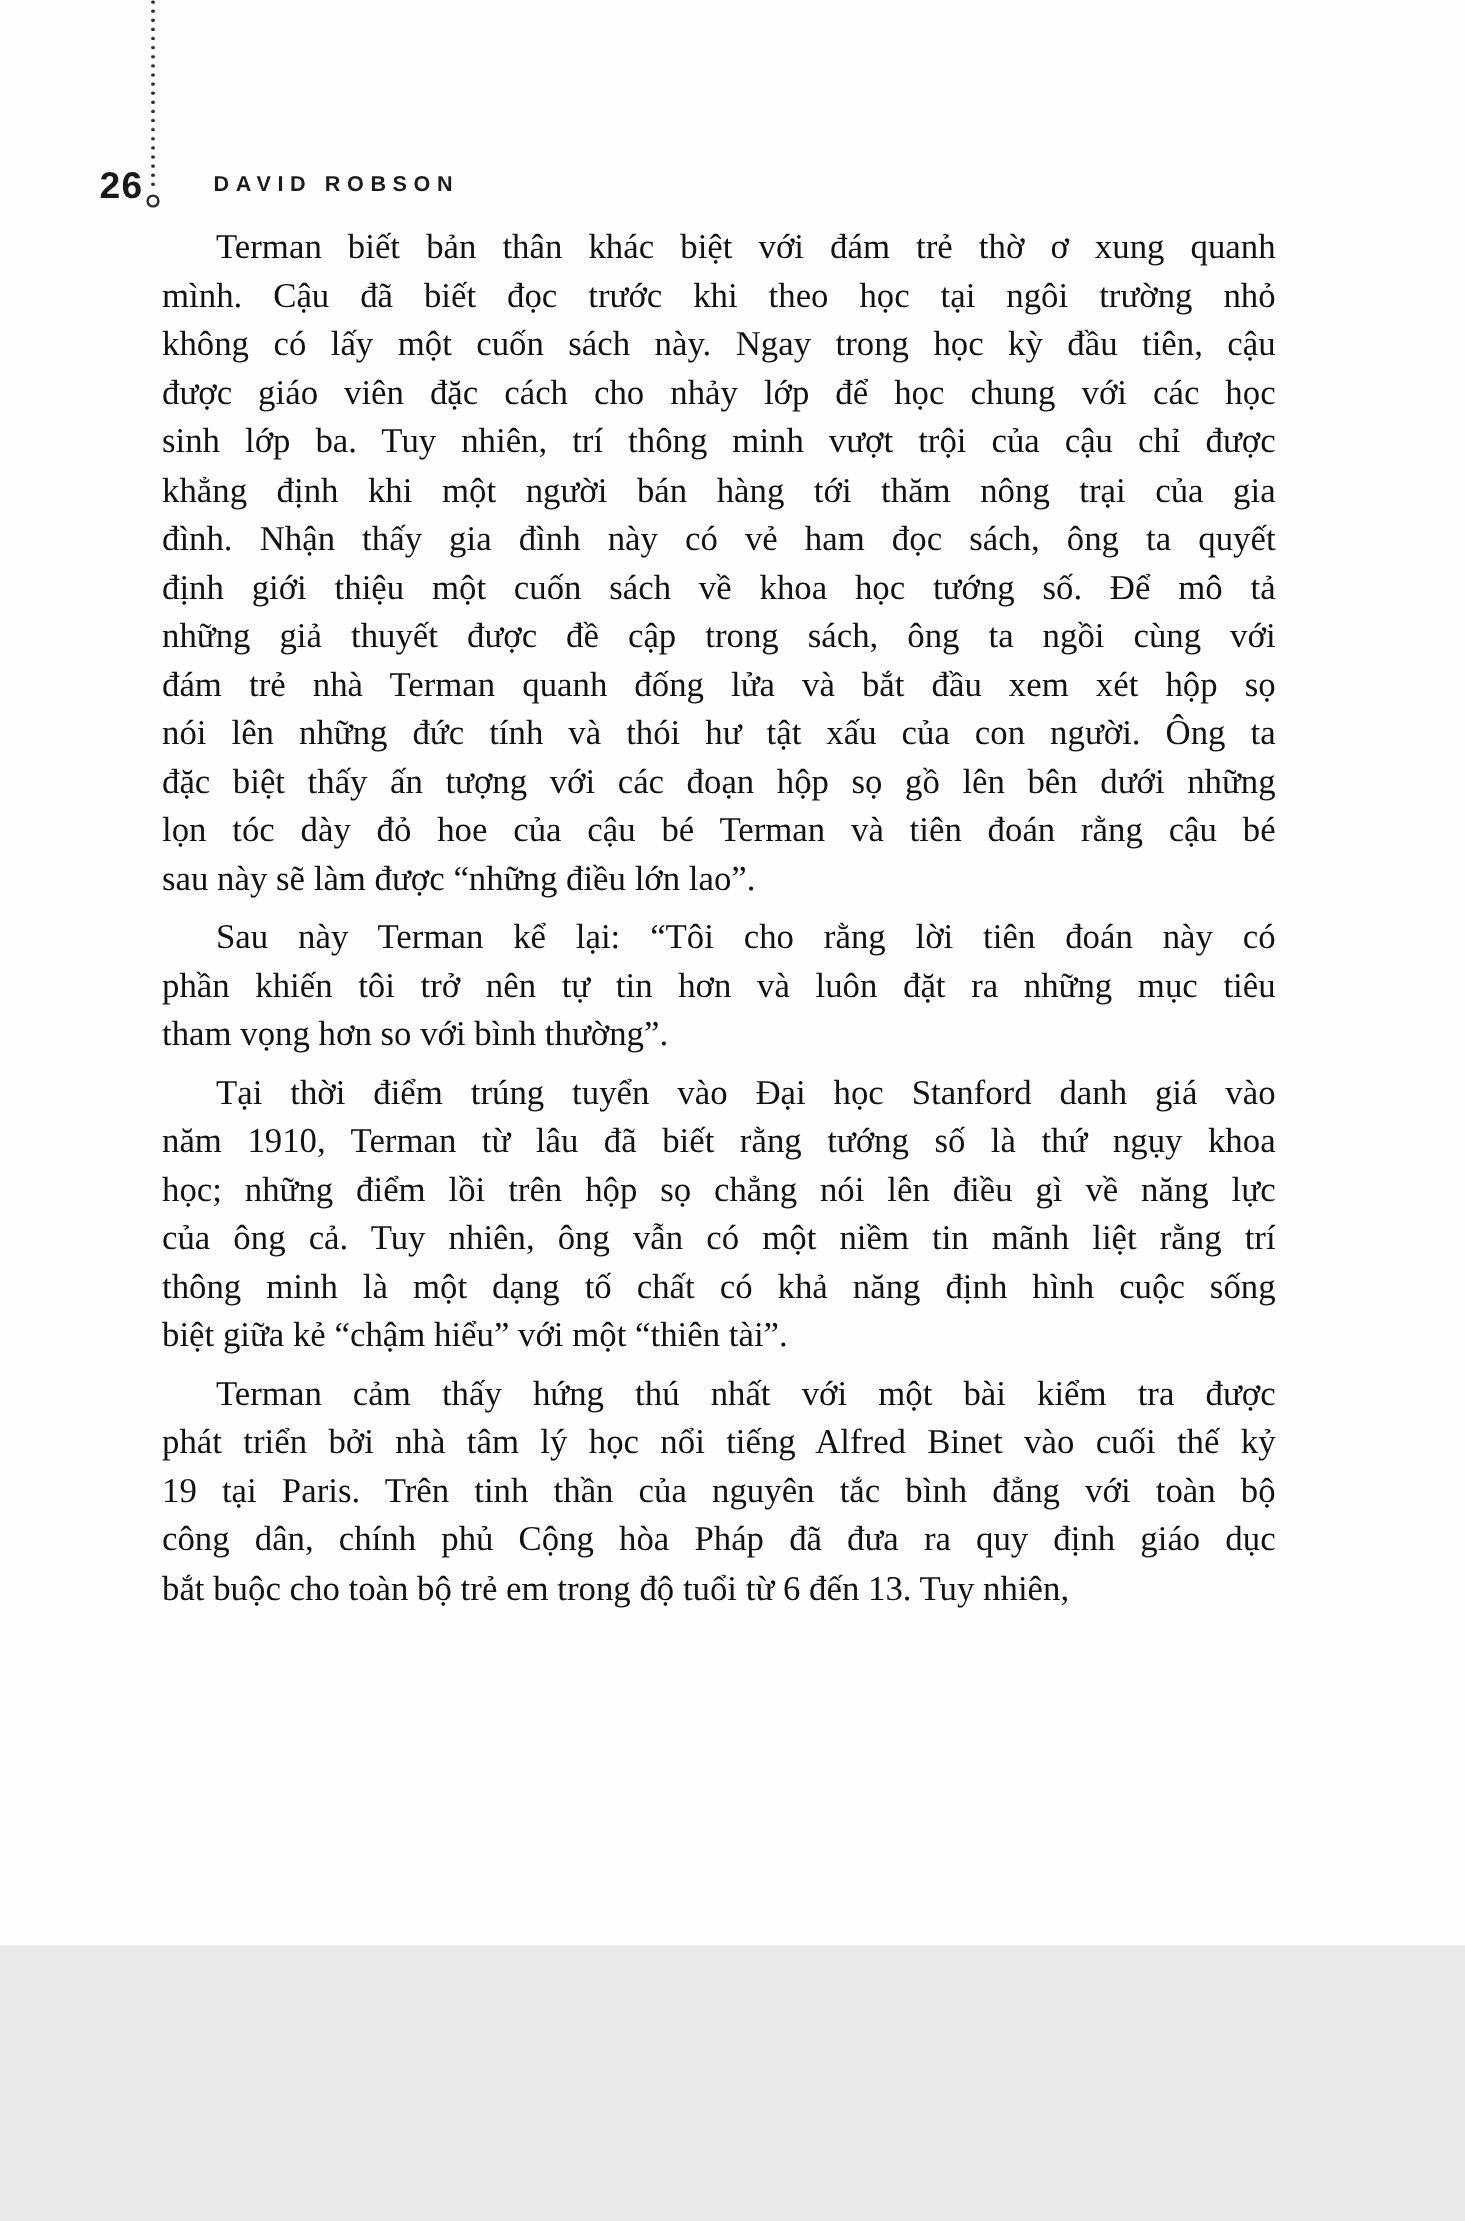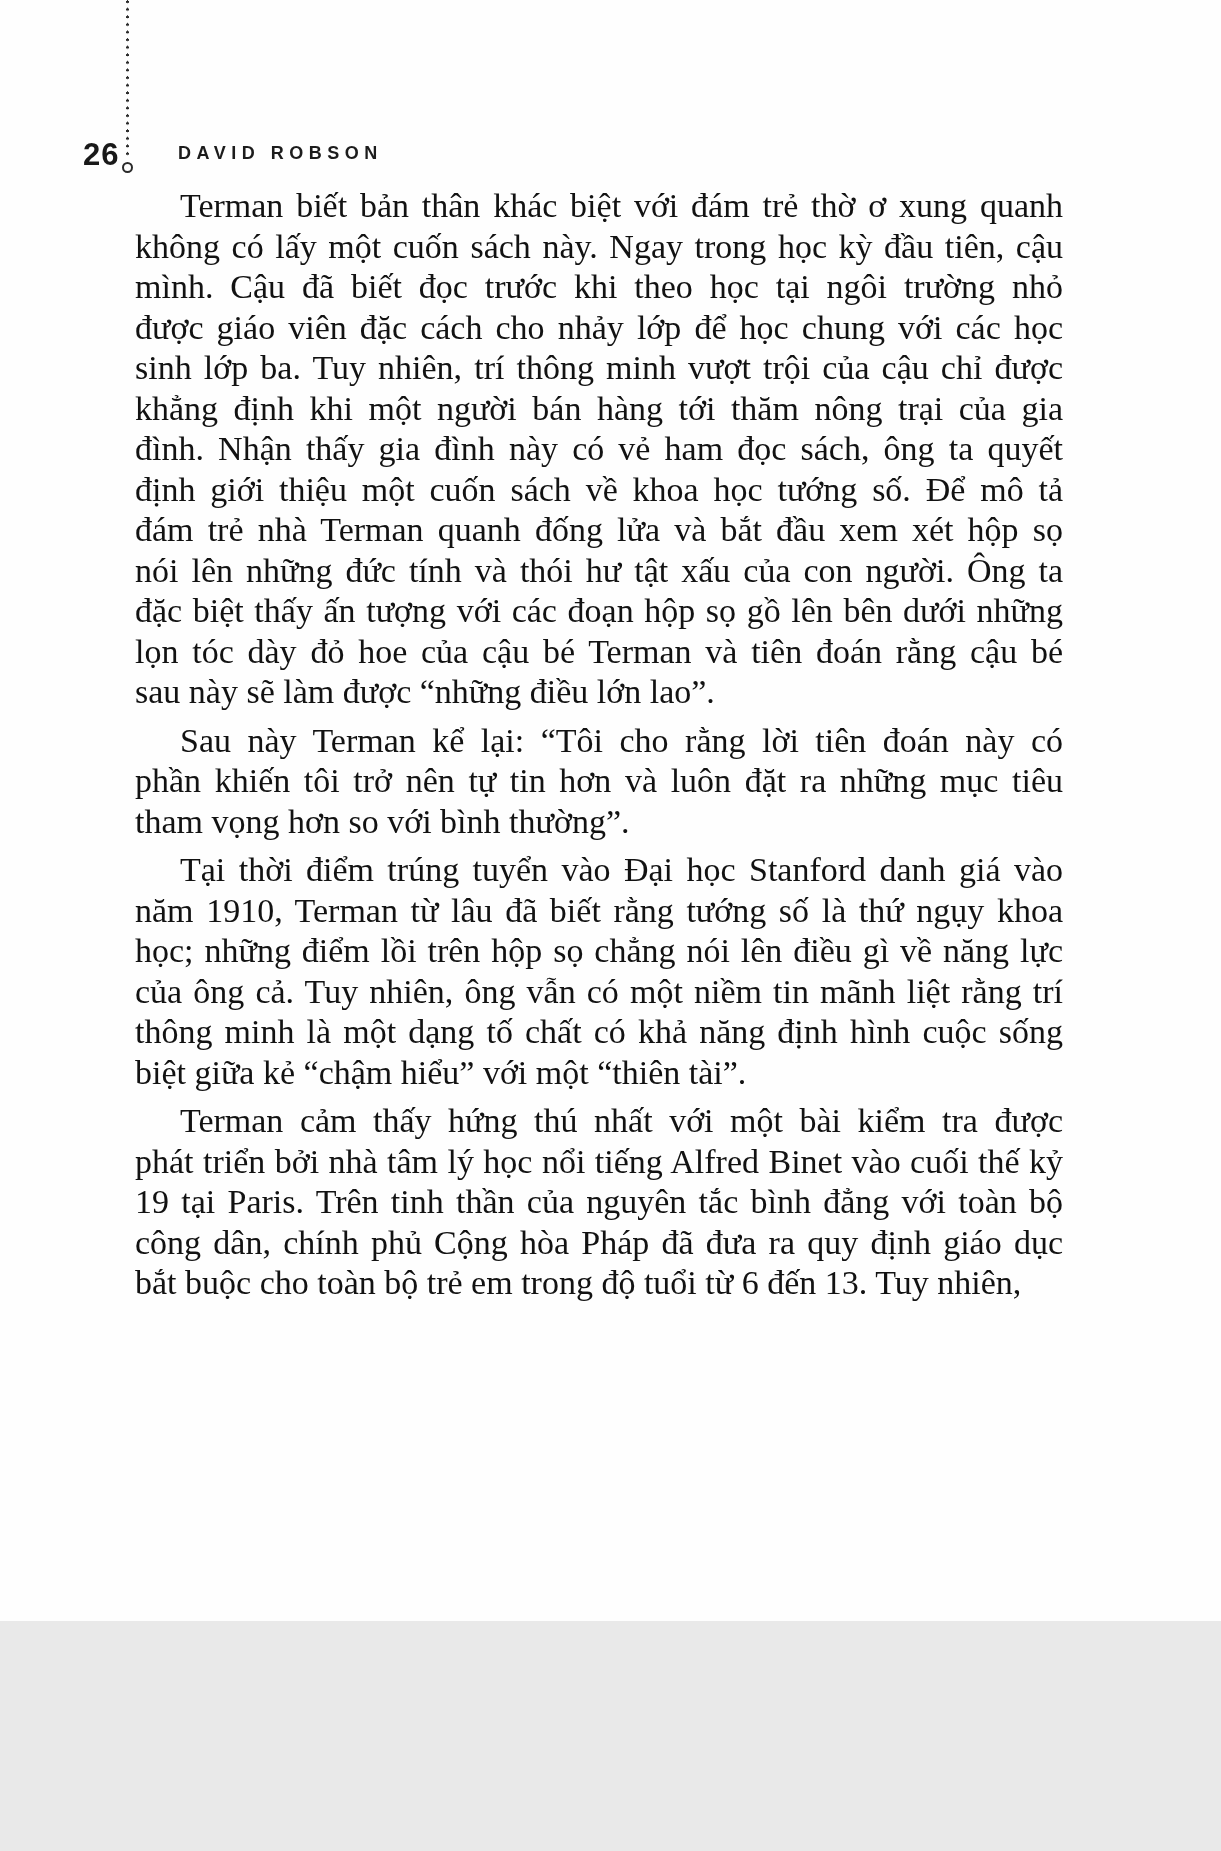--- a/index.html
+++ b/index.html
@@ -52,21 +52,21 @@
     font-size: 18px;
     letter-spacing: 5.5px;
     color: #1c1c1c;
   }
   
   .text-block {
     position: absolute;
     left: 135px;
     top: 186px;
     width: 928px;
-    font-size: 34px;
+    font-size: 29px;
     line-height: 40.5px;
     color: #121212;
   }
   .para { margin: 0; }
   .para + .para { margin-top: 8px; }
   .line {
     text-align: justify;
     text-align-last: justify;
   }
   .line.last { text-align-last: left; }
@@ -76,27 +76,28 @@
 <body>
 
 <div class="page">
   <div class="dotted-rule"></div>
   <div class="rule-end-circle"></div>
   <div class="page-number">26</div>
   <div class="running-title">DAVID ROBSON</div>
   <div class="text-block" id="text-block">
       <div class="para">
         <div class="line first">Terman biết bản thân khác biệt với đám trẻ thờ ơ xung quanh</div>
+        <div class="line">mình. Cậu đã biết đọc trước khi theo học tại ngôi trường nhỏ</div>
         <div class="line">không có lấy một cuốn sách này. Ngay trong học kỳ đầu tiên, cậu</div>
-        <div class="line">mình. Cậu đã biết đọc trước khi theo học tại ngôi trường nhỏ</div>
         <div class="line">được giáo viên đặc cách cho nhảy lớp để học chung với các học</div>
         <div class="line">sinh lớp ba. Tuy nhiên, trí thông minh vượt trội của cậu chỉ được</div>
         <div class="line">khẳng định khi một người bán hàng tới thăm nông trại của gia</div>
         <div class="line">đình. Nhận thấy gia đình này có vẻ ham đọc sách, ông ta quyết</div>
         <div class="line">định giới thiệu một cuốn sách về khoa học tướng số. Để mô tả</div>
+        <div class="line">những giả thuyết được đề cập trong sách, ông ta ngồi cùng với</div>
         <div class="line">đám trẻ nhà Terman quanh đống lửa và bắt đầu xem xét hộp sọ</div>
         <div class="line">nói lên những đức tính và thói hư tật xấu của con người. Ông ta</div>
         <div class="line">đặc biệt thấy ấn tượng với các đoạn hộp sọ gồ lên bên dưới những</div>
         <div class="line">lọn tóc dày đỏ hoe của cậu bé Terman và tiên đoán rằng cậu bé</div>
         <div class="line last">sau này sẽ làm được “những điều lớn lao”.</div>
       </div>
       <div class="para">
         <div class="line first">Sau này Terman kể lại: “Tôi cho rằng lời tiên đoán này có</div>
         <div class="line">phần khiến tôi trở nên tự tin hơn và luôn đặt ra những mục tiêu</div>
         <div class="line last">tham vọng hơn so với bình thường”.</div>

